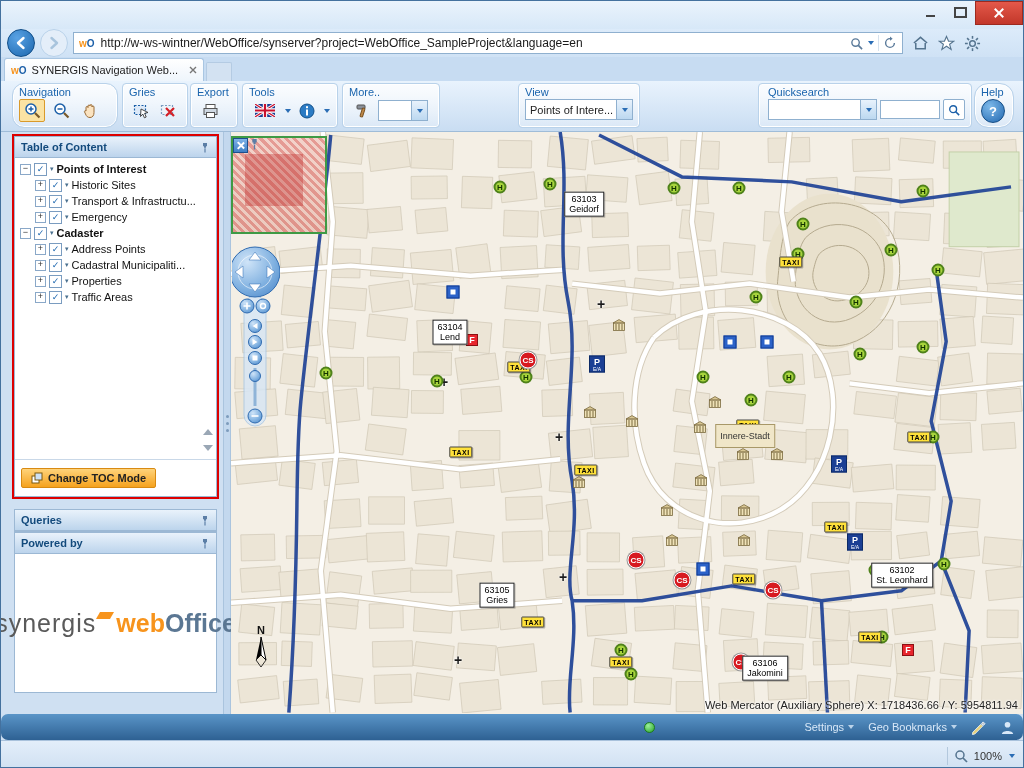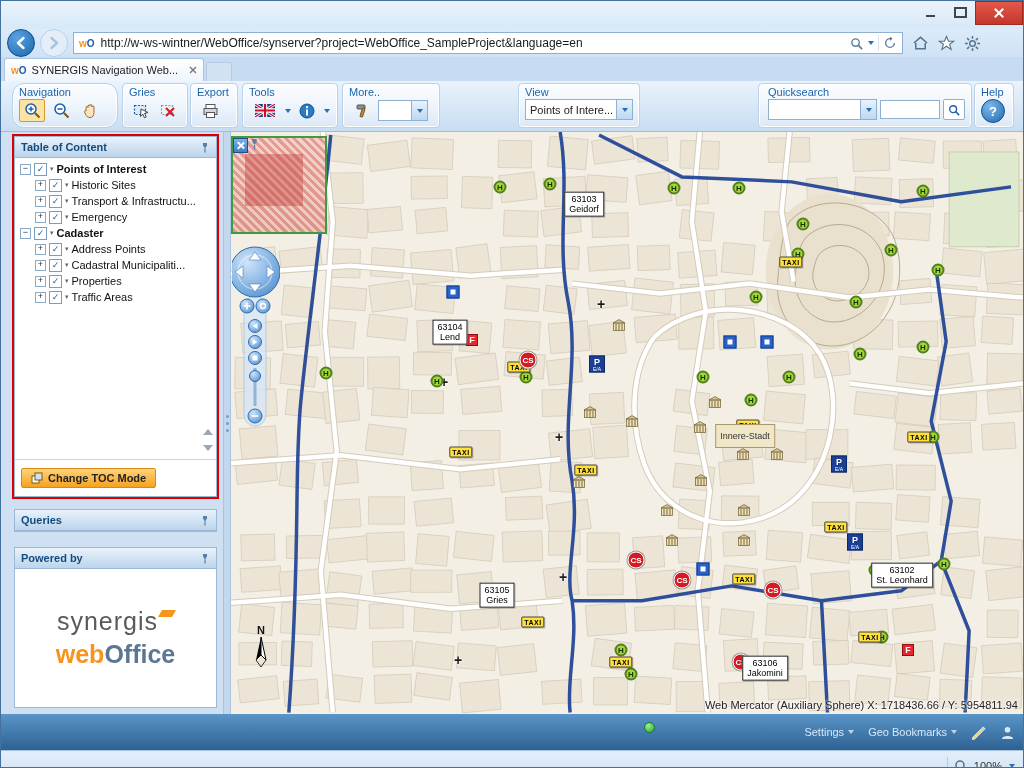--- a/index.html
+++ b/index.html
@@ -53,22 +53,22 @@
   .tree-row.top .tlabel{font-weight:bold;}
   .expander{width:9px;height:9px;border:1px solid #8aa8c8;background:#fff;font-size:9px;line-height:7px;text-align:center;color:#333;flex:0 0 auto;}
   .cb{width:11px;height:11px;border:1px solid #7a9cc0;background:#fff;font-size:9px;color:#1a64ad;line-height:10px;text-align:center;flex:0 0 auto;}
   .ddown{font-size:7px;color:#4a708f;}
   .tree-scroll{position:absolute;right:3px;bottom:8px;display:flex;flex-direction:column;gap:10px;align-items:center;}
   .chev-up{width:0;height:0;border-left:5px solid transparent;border-right:5px solid transparent;border-bottom:6px solid #9aa7b5;}
   .chev-dn{width:0;height:0;border-left:5px solid transparent;border-right:5px solid transparent;border-top:6px solid #9aa7b5;}
   .toc-footer{border-top:1px solid #c9d8e8;padding:8px 6px;}
   .toc-btn{display:inline-flex;align-items:center;gap:5px;background:linear-gradient(#ffd37a,#f5a21e);border:1px solid #d88a12;font-size:11px;font-weight:bold;color:#222;padding:3px 9px;border-radius:2px;}
   .queries-panel{margin-top:12px;}
-  .powered-panel{margin-top:15px;}
-  .powered-body{height:138px;display:flex;flex-direction:column;align-items:center;justify-content:center;gap:4px;background:#fff;}
+  .powered-panel{}
+  .powered-body{height:138px;display:flex;align-items:center;justify-content:center;gap:4px;background:#fff;}
   .logo-syn{font-size:25px;color:#5a5a5a;letter-spacing:1px;display:flex;align-items:flex-start;gap:2px;}
   .logo-accent{width:14px;height:7px;background:#f7941d;transform:skewX(-30deg);margin-top:3px;}
   .logo-line2{font-size:25px;font-weight:bold;}
   .logo-web{color:#f7941d;} .logo-office{color:#5b7793;}
   .splitter{width:8px;background:#c3d8ee;border-left:1px solid #aac4de;border-right:1px solid #aac4de;display:flex;flex-direction:column;align-items:center;justify-content:center;gap:4px;box-sizing:border-box;}
   .splitter i{width:3px;height:3px;border-radius:50%;background:#7d9cbc;}
   
   .map{flex:1;position:relative;background:#f4efe5;overflow:hidden;}
   .map-base{position:absolute;inset:0;}
   .markers{position:absolute;inset:0;}
@@ -87,21 +87,21 @@
   .overview{position:absolute;left:0;top:4px;width:96px;height:98px;border:2px solid #3f9a44;background:repeating-linear-gradient(45deg,rgba(214,62,62,.45) 0 3px,rgba(244,170,170,.35) 3px 6px),linear-gradient(#f2e8dc,#e6dac8);box-sizing:border-box;}
   .ov-patch{position:absolute;left:12px;top:16px;width:58px;height:52px;background:rgba(190,40,40,.35);}
   .ov-close{position:absolute;left:2px;top:6px;width:13px;height:13px;background:linear-gradient(#7fb3e8,#3f7fc4);border:1px solid #1d4f8c;display:flex;align-items:center;justify-content:center;z-index:5;}
   .ov-close .x-glyph{width:7px;height:7px;} .ov-close .x-glyph::before,.ov-close .x-glyph::after{left:3px;top:-1px;height:9px;width:1.5px;}
   .ov-pin{position:absolute;left:18px;top:6px;z-index:5;display:flex;}
   .panwidget{position:absolute;left:1px;top:112px;}
   .north{position:absolute;left:22px;top:492px;display:flex;flex-direction:column;align-items:center;}
   .north .n-label{font-size:11px;font-weight:bold;color:#111;}
   .coords{position:absolute;right:5px;bottom:3px;font-size:11px;color:#222;text-shadow:0 0 3px #fff,0 0 3px #fff;}
   
-  .statusbar{height:36px;background:linear-gradient(#5a95c8,#2e6193);position:relative;}
+  .statusbar{height:26px;background:linear-gradient(#5a95c8,#2e6193);position:relative;border-radius:7px;}
   .green-dot{position:absolute;left:643px;top:8px;width:9px;height:9px;border-radius:50%;background:radial-gradient(circle at 35% 30%,#9cf09c,#28a428);border:1px solid #1d7a1d;}
   .status-right{position:absolute;right:8px;top:0;height:100%;display:flex;align-items:center;gap:14px;}
   .st-item{color:#d8e8f8;font-size:11px;display:flex;align-items:center;gap:4px;}
   .st-caret{width:0;height:0;border-left:3px solid transparent;border-right:3px solid transparent;border-top:4px solid #bcd4ea;}
   .zoombar{height:30px;background:linear-gradient(#e3eefa,#cfe0f1);border-top:1px solid #a9c2dc;position:relative;}
   .zoom-right{position:absolute;right:8px;top:0;height:100%;display:flex;align-items:center;gap:6px;}
   .zoom-sep{width:1px;height:18px;background:#b3c8dd;}
   .zoom-text{font-size:11px;color:#333;}
 </style>
 </head>
@@ -308,21 +308,21 @@
         <input class="qs-input" value="" style="">
         <div class="tbtn" style="width:20px;height:19px;background:#fff;border:1px solid #8fb0cf;">
           <svg width="12" height="12" viewBox="0 0 14 14">
               <circle cx="6" cy="6" r="4" fill="none" stroke="#1b5fa8" stroke-width="1.6"></circle>
               <line x1="9" y1="9" x2="13" y2="13" stroke="#1b5fa8" stroke-width="1.8"></line>
             </svg>
         </div>
       </div>
     </div>
 
-    <div class="group" style="left:974px;width:38px;">
+    <div class="group" style="left:974px;width:38px;border-radius:13px;">
       <div class="group-label">Help</div>
       <div class="group-buttons">
         <div class="tbtn" style="width:22px;height:22px;border-radius:50%;background:radial-gradient(circle at 35% 30%,#7db9ea,#2268b0);border:1px solid #154e86;color:#fff;font-weight:bold;font-size:13px;">
           <span>?</span>
         </div>
       </div>
     </div>
   </div>
 
   <div class="main">

